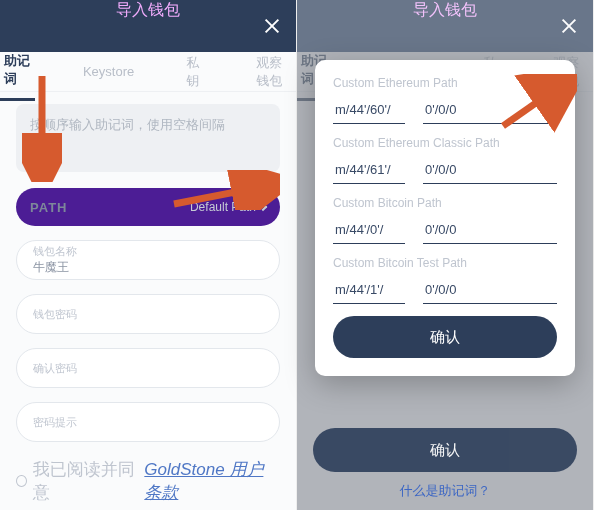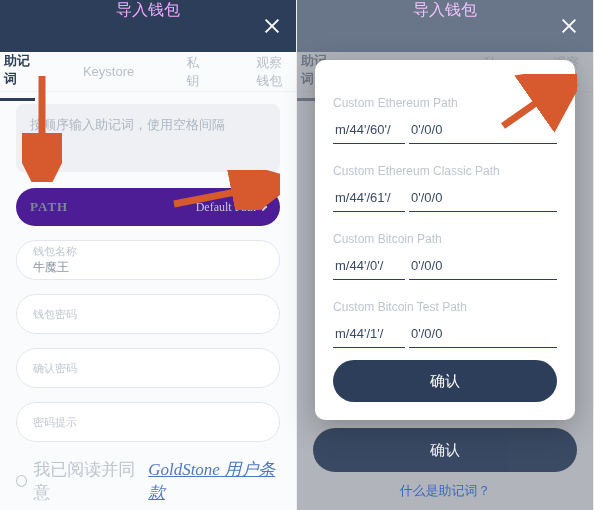--- a/index.html
+++ b/index.html
@@ -61,21 +61,20 @@
     color: #2d3e5a;
     border-bottom: 3px solid #2d3e5a;
     font-weight: 600;
   }
 
   .content {
     flex: 1;
     padding: 12px 16px 0;
     overflow: hidden;
     position: relative;
-    font-family: Liberation Serif, serif;
   }
 
   .mnemonic-box {
     background: #eef0f3;
     border-radius: 8px;
     height: 68px;
     padding: 12px 14px;
     color: #b0b7c1;
     font-size: 13px;
   }
@@ -164,24 +163,24 @@
 
   .modal {
     position: absolute;
     left: 18px; right: 18px;
     top: 60px;
     background: #fff;
     border-radius: 10px;
     padding: 16px 18px 18px;
     box-shadow: 0 8px 30px rgba(0,0,0,0.25);
   }
-  .path-group { margin-bottom: 12px; margin-top: 20px; }
+  .path-group { margin-bottom: 12px; }
   .path-title { color: #bfc5cf; font-size: 12px; margin-bottom: 8px;}
   .path-inputs {
-    display: flex; gap: 4px;
+    display: flex; gap: 18px;
   }
   .path-seg {
     border-bottom: 1.5px solid #2d3e5a;
     font-size: 13px; color: #394a66; padding: 4px 2px 6px;
   }
   .path-seg.left { width: 72px; }
   .path-seg.right { flex: 1; }
   .modal-btn {
     margin-top: 8px;
     background: #2d3e5a;

